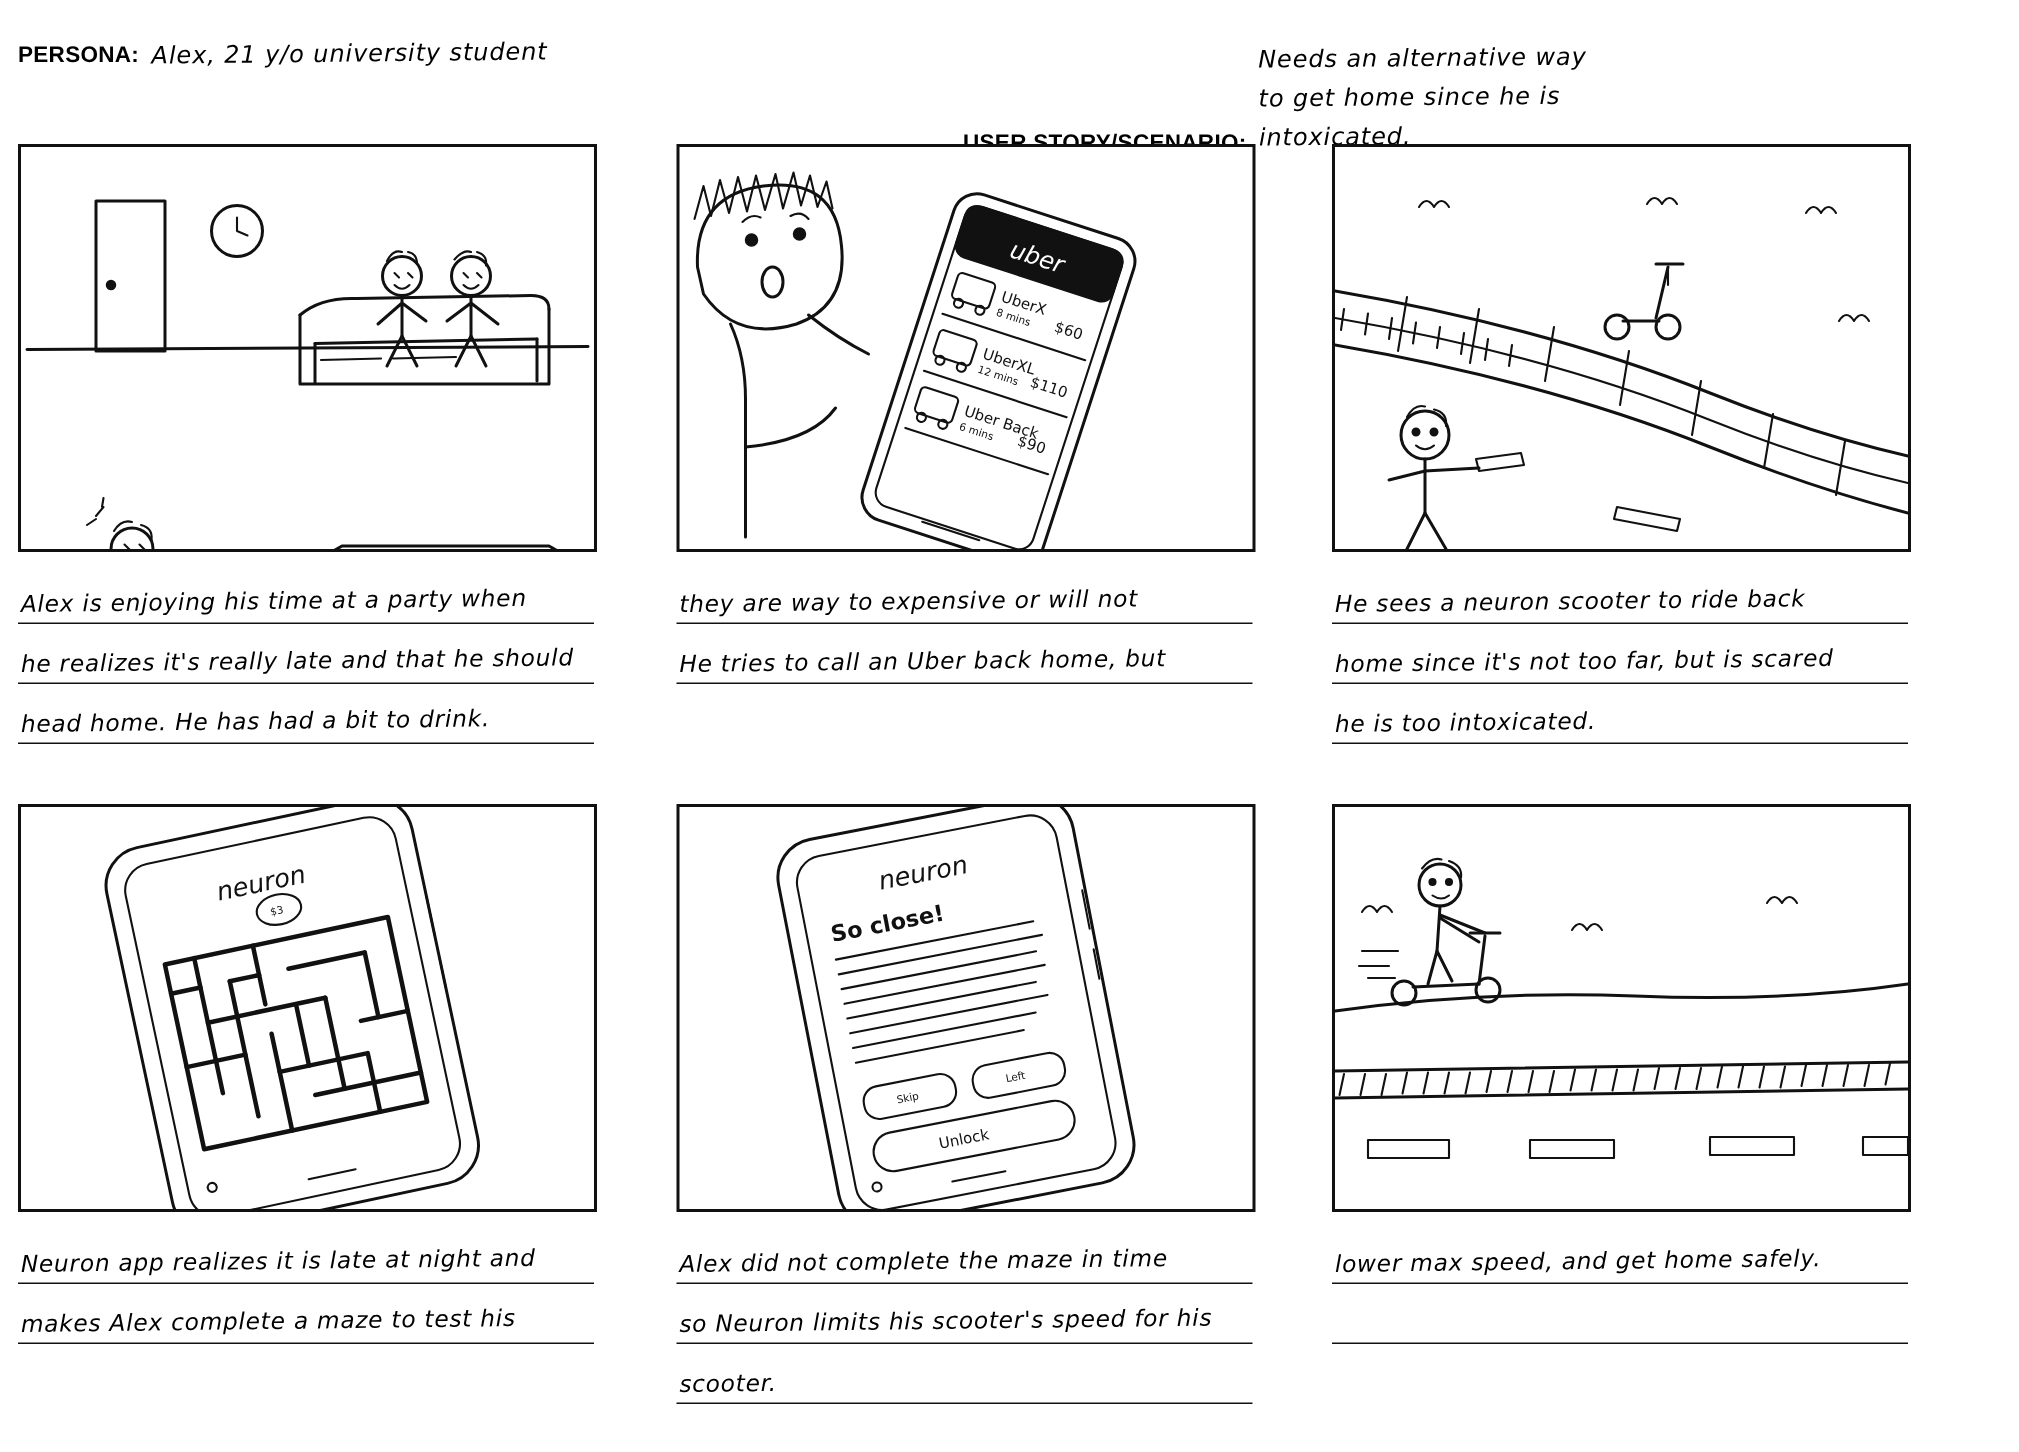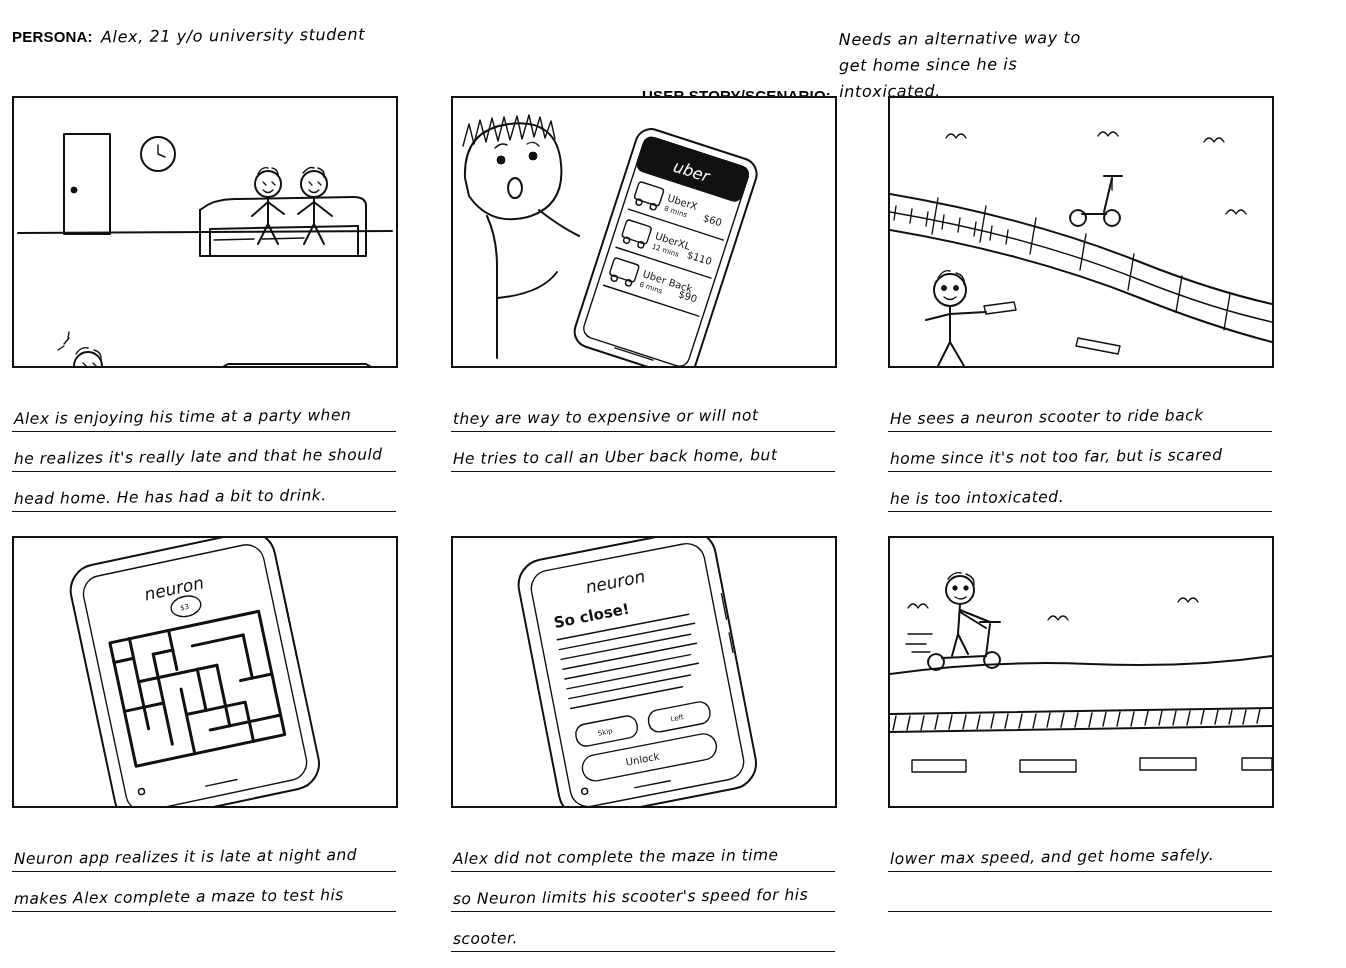--- a/index.html
+++ b/index.html
@@ -16,21 +16,20 @@
     position: relative;
   }
 
   
   .header {
     position: absolute;
     top: 26px;
     left: 0;
     width: 1069px;
     height: 60px;
-    padding-left: 13px;
   }
   .persona-block {
     position: absolute;
     left: 12px;
     top: 0;
     display: flex;
     align-items: flex-start;
   }
   .hdr-label {
     font-weight: bold;
@@ -78,21 +77,21 @@
   }
   .panel {
     width: 382px;
     height: 268px;
     border: 2px solid #111;
     background: #fff;
     position: relative;
     overflow: hidden;
   }
   .caption {
-    margin-top: 30px;
+    margin-top: 14px;
     width: 384px;
   }
   .cap-line {
     position: relative;
     height: 40px;
   }
   .cap-line .rule {
     position: absolute;
     left: 0;
     bottom: 6px;

